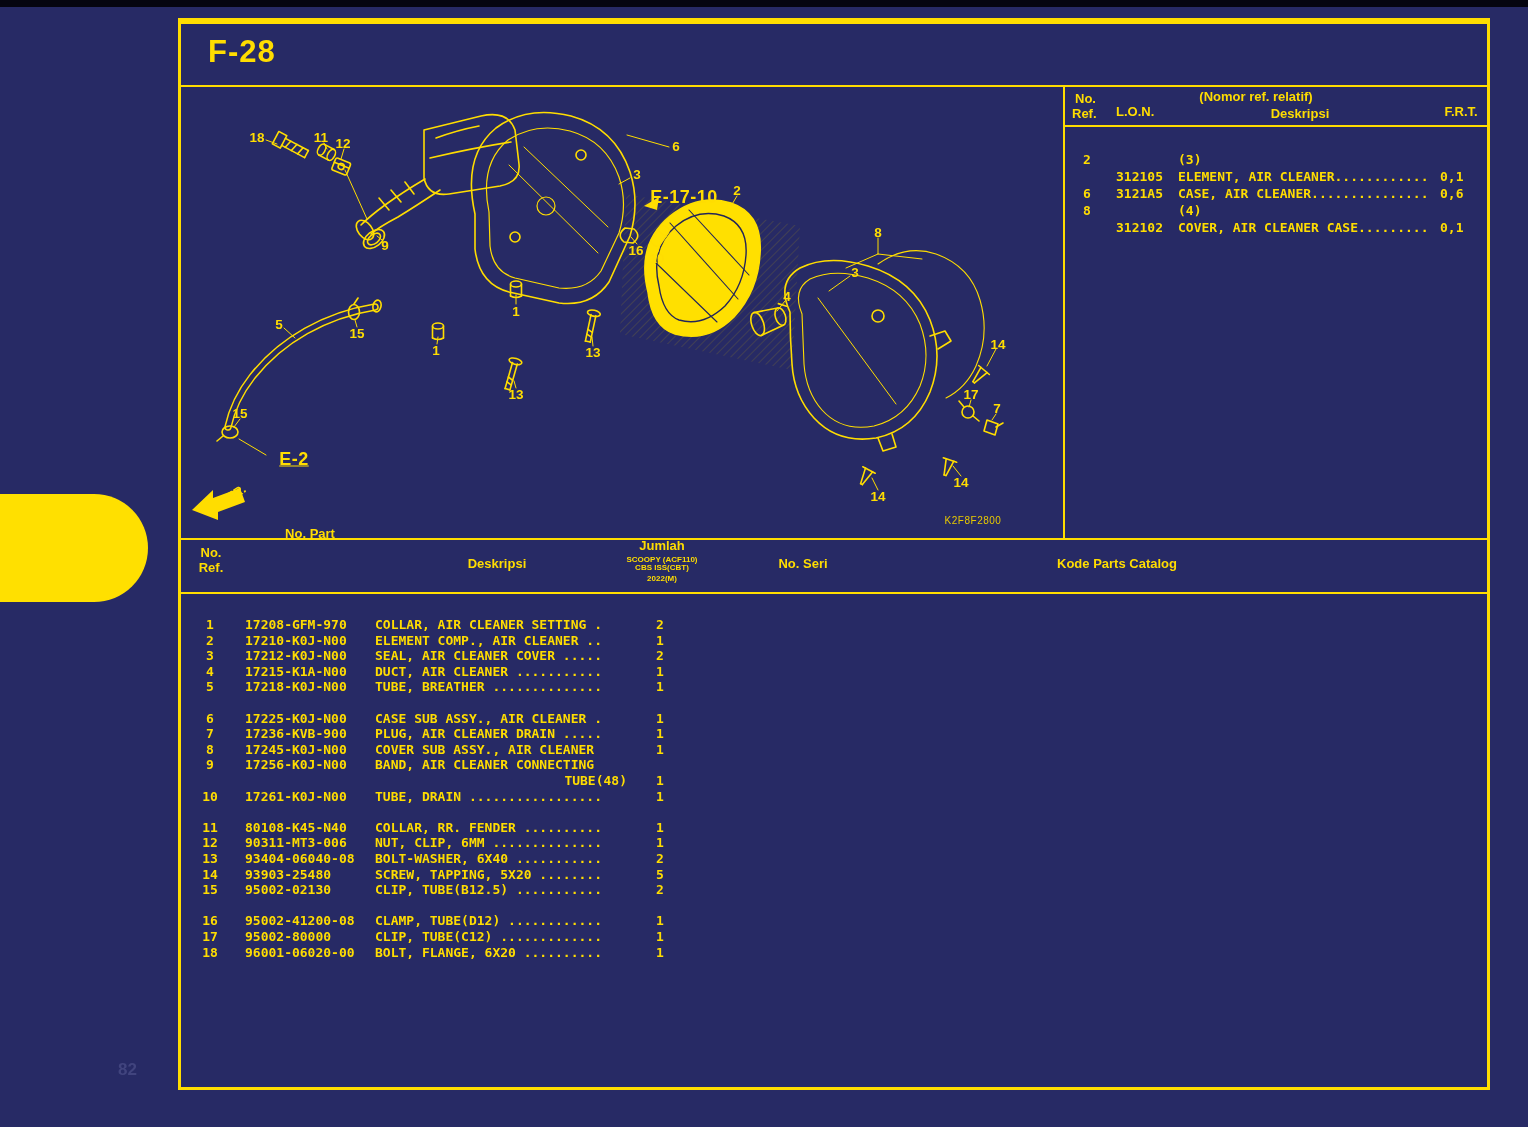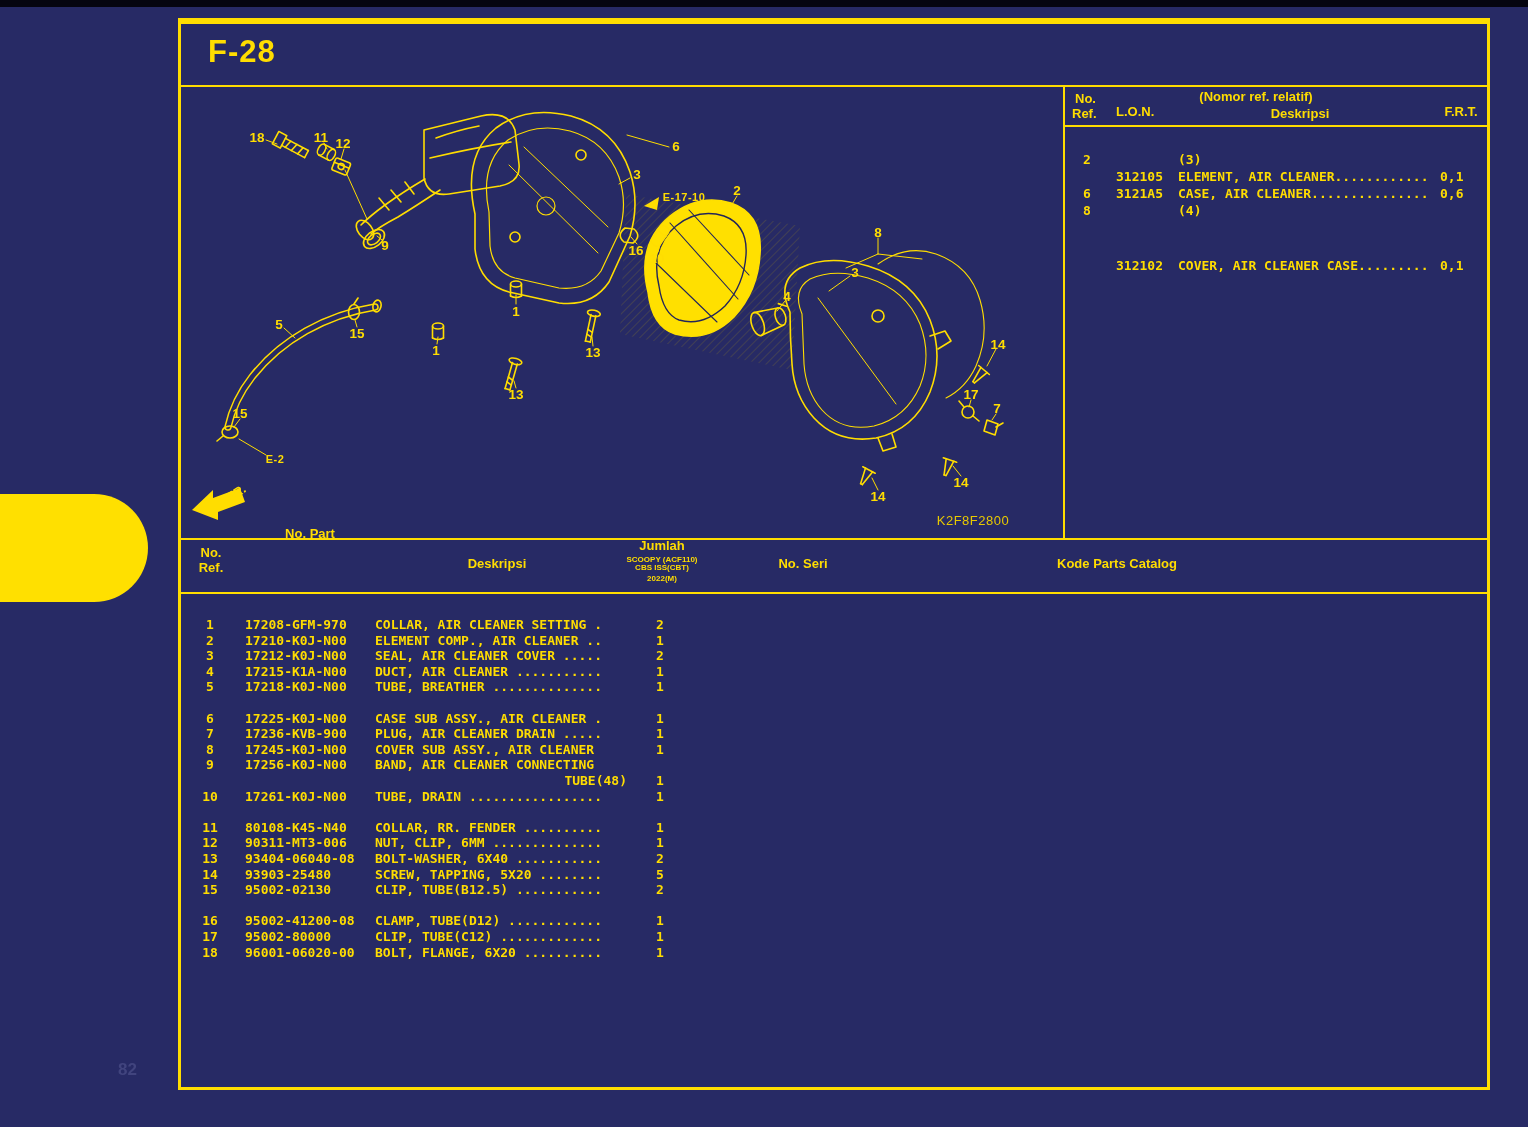--- a/index.html
+++ b/index.html
@@ -28,22 +28,22 @@
   .p-row{position:absolute;left:0;width:100%;height:15.6px}
   .pc-ref{position:absolute;left:10px;width:44px;text-align:center}
   .pc-part{position:absolute;left:67px}
   .pc-desc{position:absolute;left:197px;width:252px}
   .pc-desc.cont{text-align:right}
   .pc-qty{position:absolute;left:460px;width:44px;text-align:center}
   .diagram-wrap{position:absolute;left:0;top:68px;width:885px;height:452px}
   .diagram-wrap svg{position:absolute;left:0;top:0;width:885px;height:452px}
   .callout-layer{position:absolute;left:0;top:0;right:0;bottom:0}
   .callout{position:absolute;transform:translate(-50%,-50%);font-size:13.5px;font-weight:bold;white-space:nowrap}
-  .callout.ref{font-size:11px;letter-spacing:.5px}
-  .callout.code{font-size:13px;font-weight:normal;letter-spacing:.5px;color:#e8c900}
+  .callout.ref{font-size:18px;letter-spacing:.5px}
+  .callout.code{font-size:10px;font-weight:normal;letter-spacing:.5px;color:#e8c900}
   .callout.fr{transform:translate(-50%,-50%) rotate(-33deg);font-style:italic;font-size:13px}
 </style>
 </head>
 <body>
 
 <div class="page">
   <div class="top-strip"></div>
   <div class="side-tab"></div>
   <div class="page-num">82</div>
 
@@ -281,21 +281,21 @@
           <span class="callout num" style="left: 609px; top: 210px;">4</span>
           <span class="callout num" style="left: 101px; top: 238px;">5</span>
           <span class="callout num" style="left: 179px; top: 247px;">15</span>
           <span class="callout num" style="left: 258px; top: 264px;">1</span>
           <span class="callout num" style="left: 415px; top: 266px;">13</span>
           <span class="callout num" style="left: 338px; top: 308px;">13</span>
           <span class="callout num" style="left: 820px; top: 258px;">14</span>
           <span class="callout num" style="left: 793px; top: 308px;">17</span>
           <span class="callout num" style="left: 819px; top: 322px;">7</span>
           <span class="callout num" style="left: 62px; top: 327px;">15</span>
-          <span class="callout ref" style="left: 97px; top: 373px;">E-2</span>
+          <span class="callout ref" style="left: 116px; top: 373px; text-decoration: underline;">E-2</span>
           <span class="callout num" style="left: 783px; top: 396px;">14</span>
           <span class="callout num" style="left: 700px; top: 410px;">14</span>
           <span class="callout fr" style="left: 58px; top: 407px;">FR.</span>
           <span class="callout code" style="left: 795px; top: 434px;">K2F8F2800</span>
         </div>
     </div>
 
     <span class="hsans" style="left:897px;top:73px">No.</span>
     <span class="hsans" style="left:894px;top:88px">Ref.</span>
     <span class="hsans" style="left:938px;top:86px">L.O.N.</span>
@@ -320,21 +320,21 @@
           <span class="rc-lon">3121A5</span>
           <span class="rc-desc">CASE, AIR CLEANER...............</span>
           <span class="rc-frt">0,6</span>
         </div>
         <div class="ref-row" style="top: 185px;">
           <span class="rc-ref">8</span>
           <span class="rc-lon"></span>
           <span class="rc-desc">(4)</span>
           <span class="rc-frt"></span>
         </div>
-        <div class="ref-row" style="top: 202px; margin-top: 38px;">
+        <div class="ref-row" style="top: 202px;">
           <span class="rc-ref"></span>
           <span class="rc-lon">312102</span>
           <span class="rc-desc">COVER, AIR CLEANER CASE.........</span>
           <span class="rc-frt">0,1</span>
         </div>
       </div>
 
     <span class="hsans center" style="left:33px;top:527px">No.</span>
     <span class="hsans center" style="left:33px;top:542px">Ref.</span>
     <span class="hsans center" style="left:132px;top:508px">No. Part</span>

